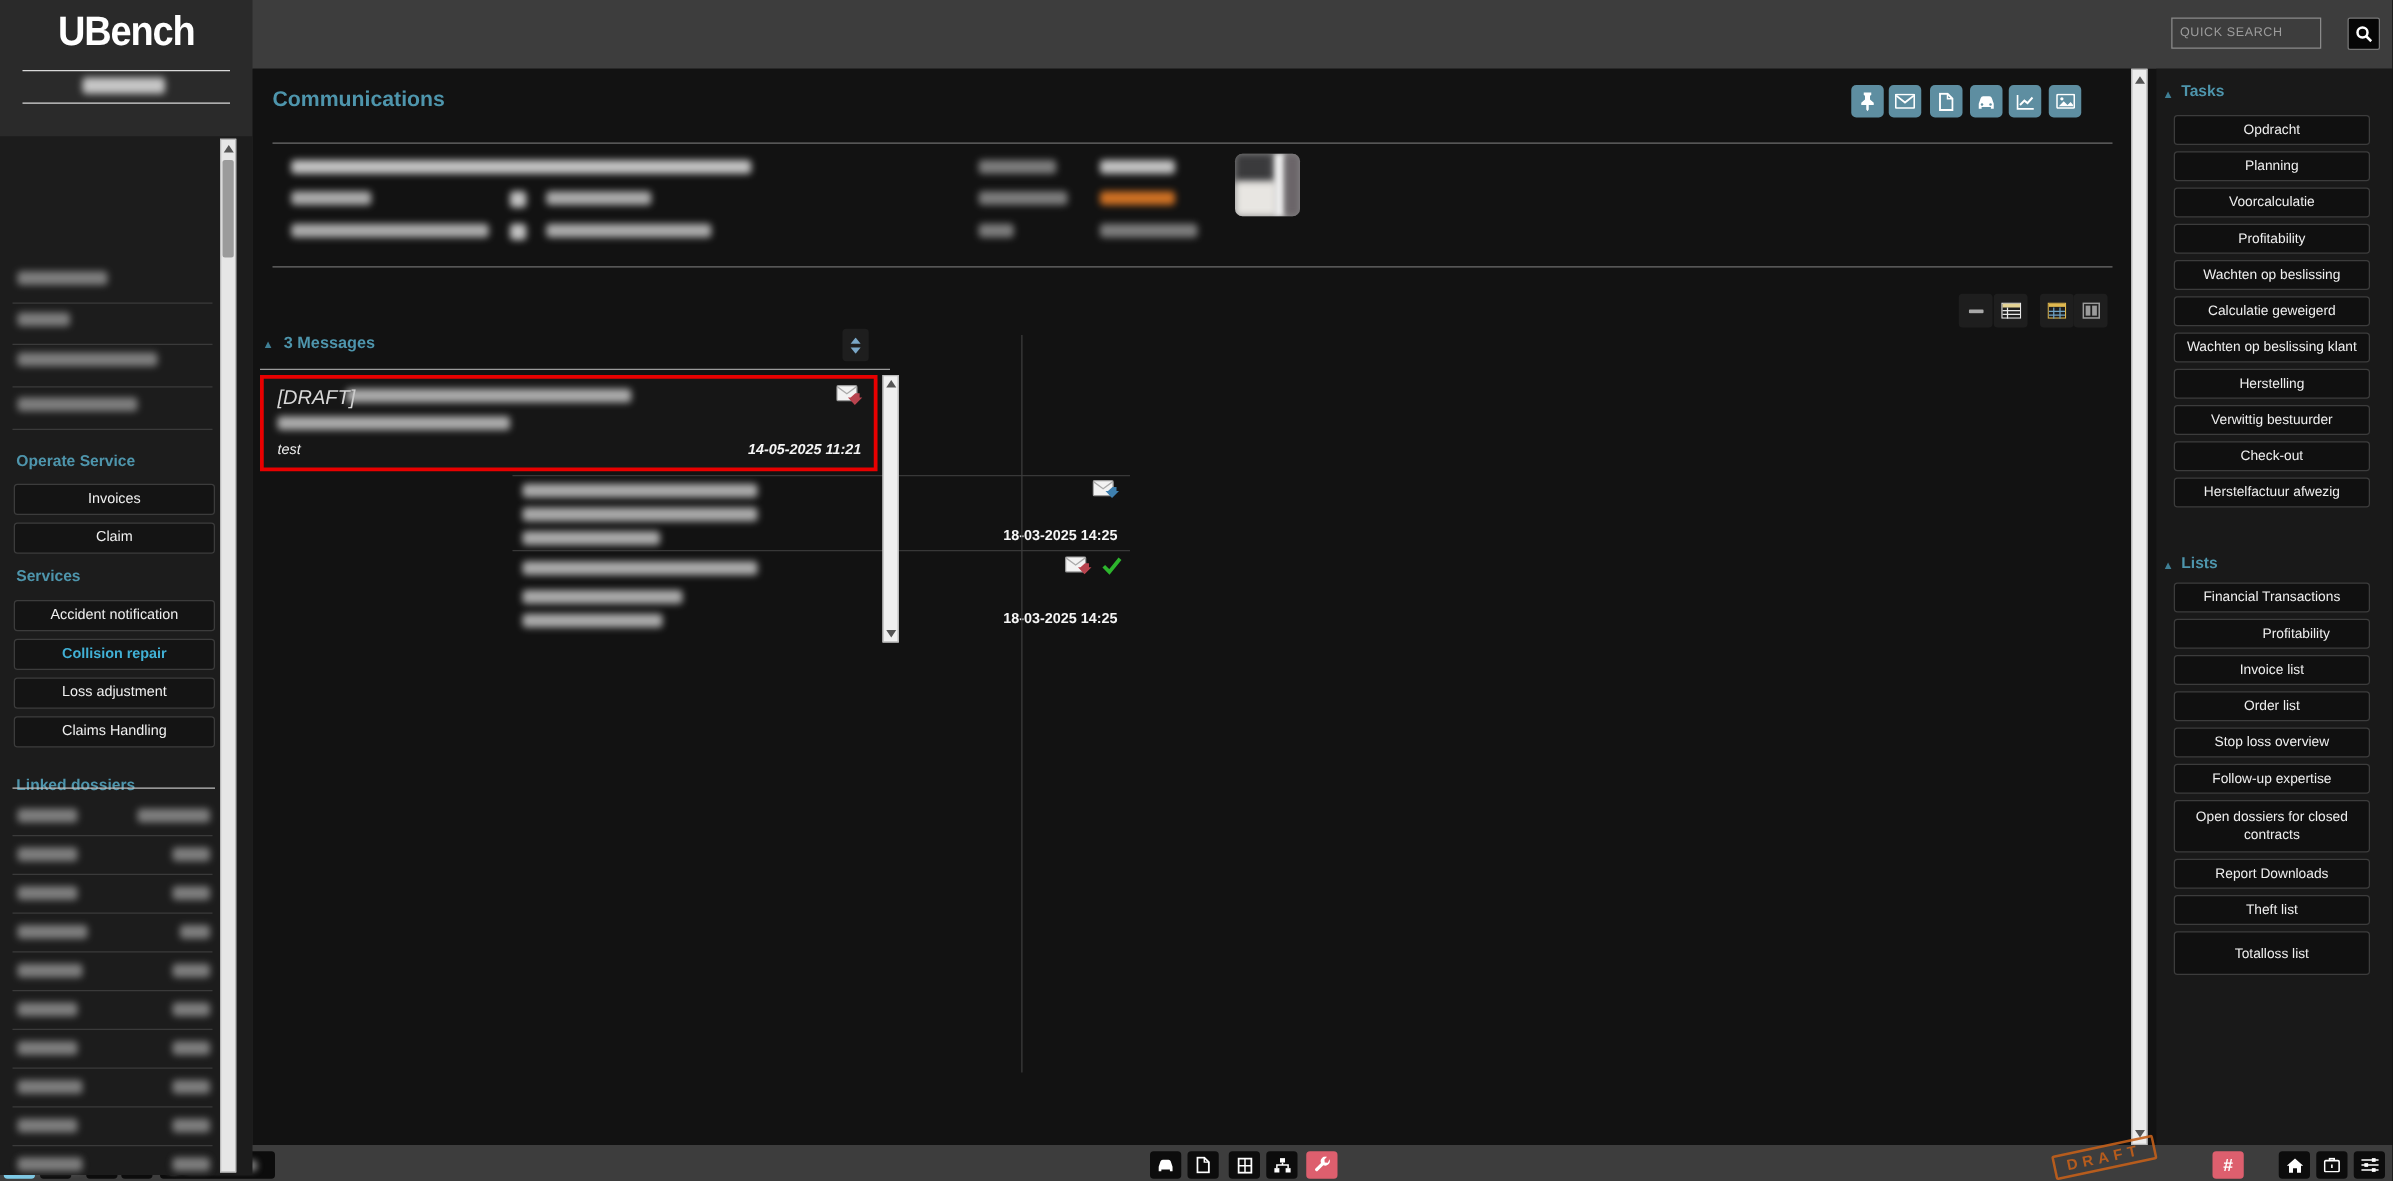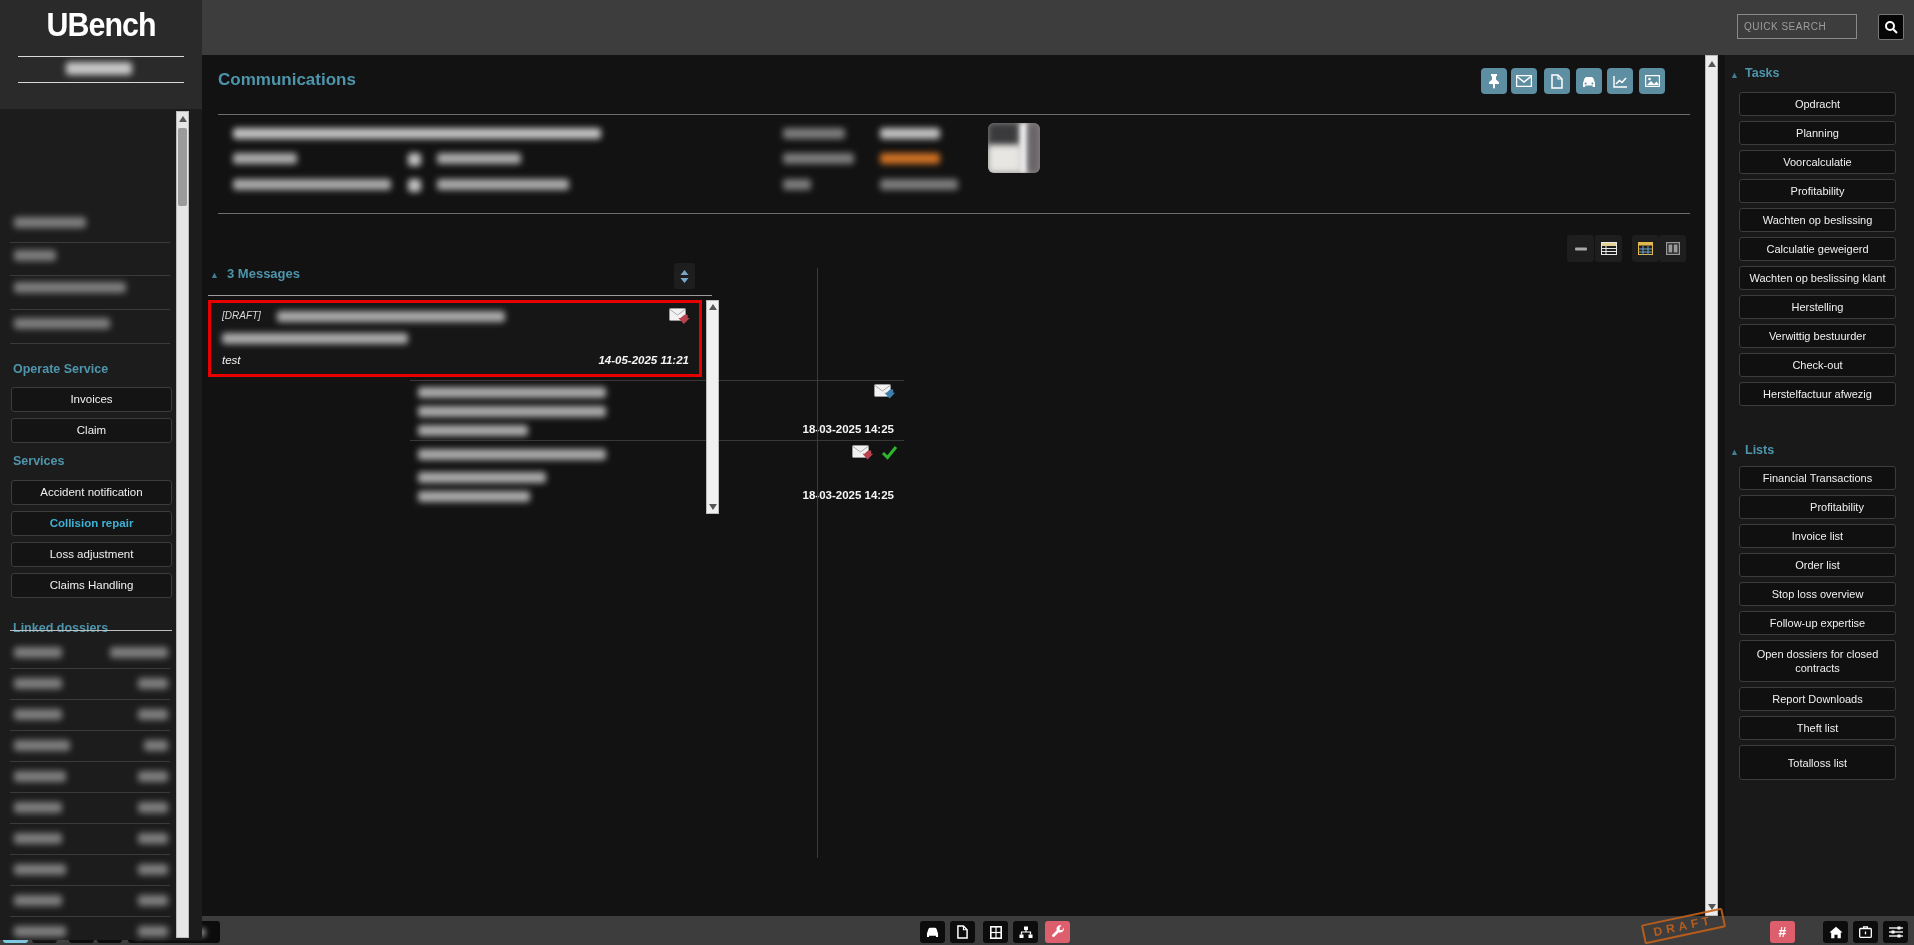--- a/index.html
+++ b/index.html
@@ -285,21 +285,21 @@
     <span>
         <svg width="9" height="13" viewBox="0 0 9 13">
           <path d="M4.5 0 L8.5 5 H0.5 z" fill="#7aa7c7"></path>
           <path d="M4.5 13 L8.5 8 H0.5 z" fill="#7aa7c7"></path>
         </svg>
       </span>
   </div>
   <div class="abs" style="left:6px; top:240px; width:504px; height:1px; background:#9a9a9a;"></div>
 
   <div class="msg-item" style="left:6px; top:245px; width:494px; height:77px; border:3px solid #e80000; background:#161616;">
-    <span class="abs italic" style="left:11px; top:7px; font-size:10px; color:#d8d8d8;">[DRAFT]</span>
+    <span class="abs italic" style="left:11px; top:7px; font-size:16px; color:#d8d8d8;">[DRAFT]</span>
     <div class="abs bb" style="left:66px; top:8px; width:228px;"></div>
     <div class="abs bb" style="left:11px; top:30px; width:186px;"></div>
     <span class="abs italic" style="left:11px; top:51px; font-size:11.5px; color:#f0f0f0;">test</span>
     <span class="msg-date italic" style="top:51px;">14-05-2025 11:21</span>
     <span class="abs" style="right:8px; top:4px;">
       <svg width="22" height="20" viewBox="0 0 22 20">
           <rect x="0.5" y="1.5" width="16" height="12" rx="1" fill="#f2f2f2" stroke="#999"></rect>
           <path d="M1 2.5 L8.5 8 L16 2.5" fill="none" stroke="#aaa"></path>
           <path d="M15 8 h4 v4 h2.5 L14.5 19 8 12 h2.5 z" fill="#b8434e" transform="scale(0.85) translate(3,1)"></path>
         </svg>

